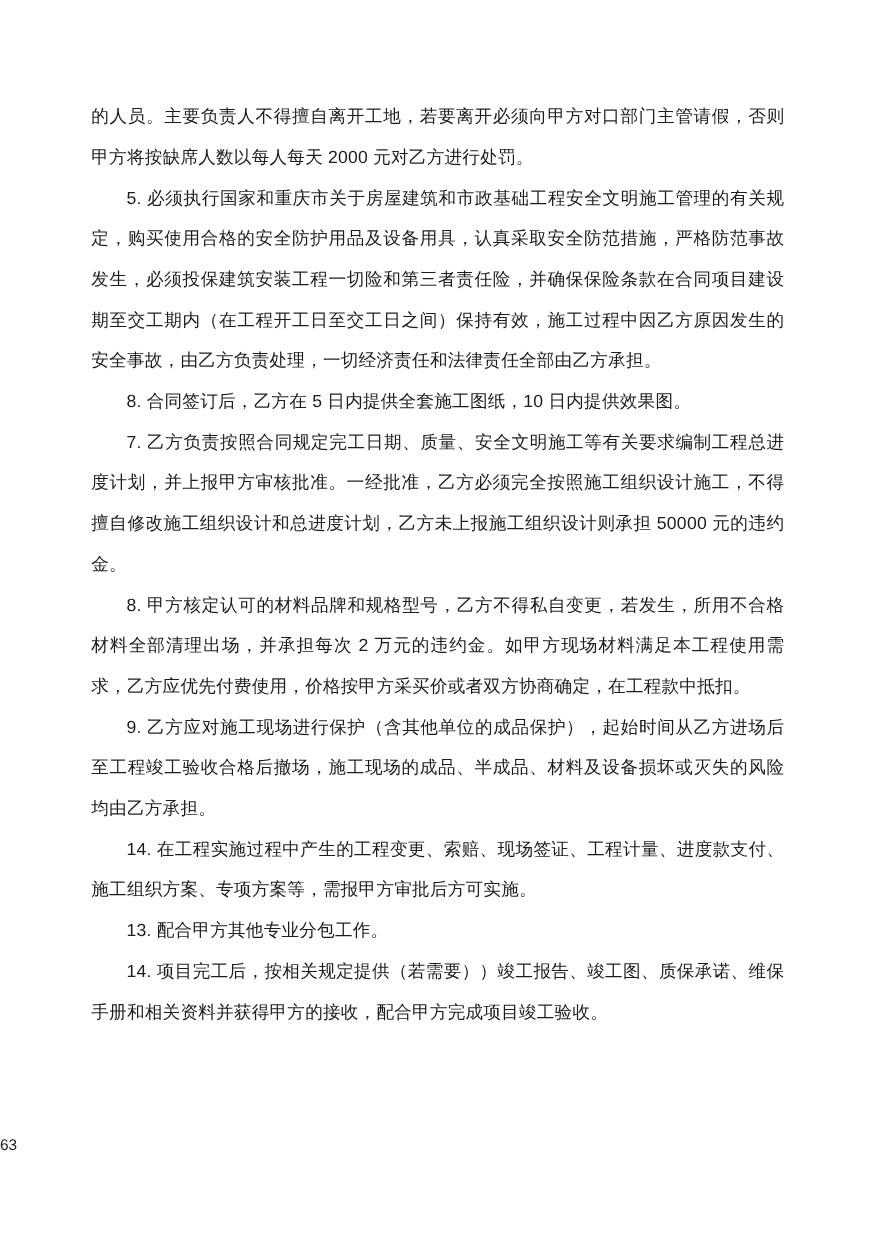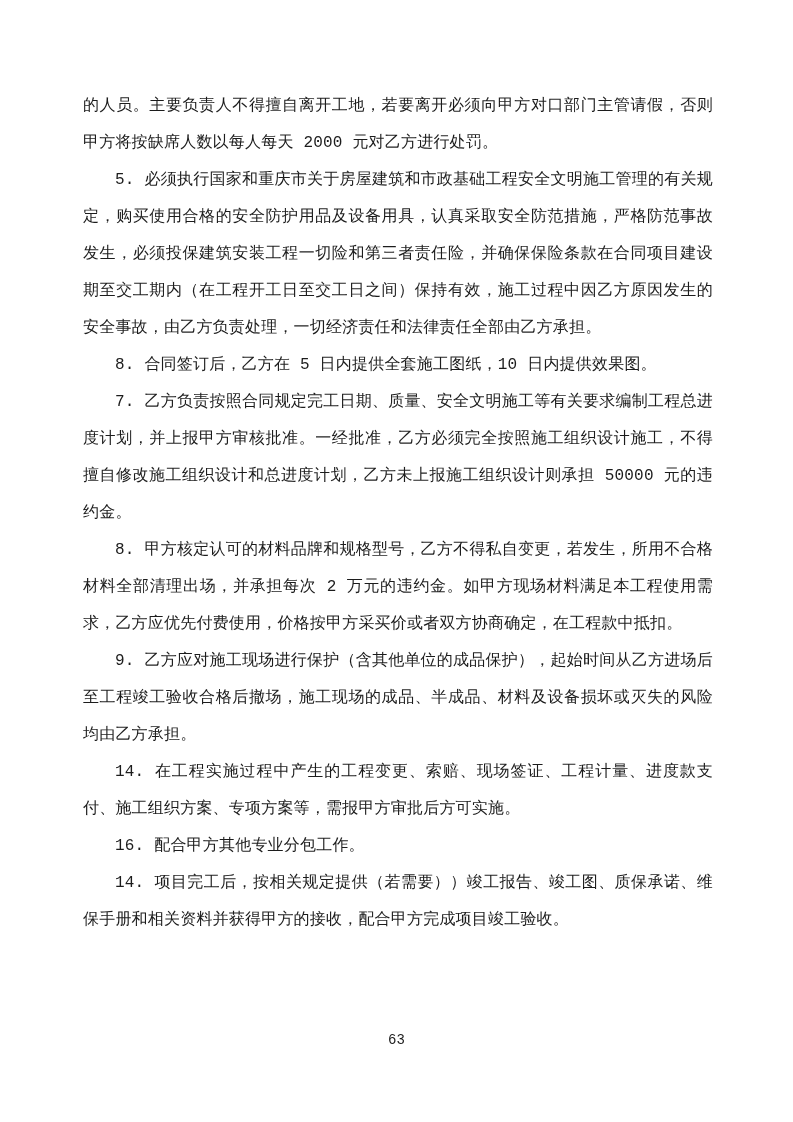--- a/index.html
+++ b/index.html
@@ -6,21 +6,21 @@
     margin: 0;
     padding: 0;
     background: #ffffff;
   }
   .page {
     position: relative;
     width: 793px;
     height: 1122px;
     background: #ffffff;
     overflow: hidden;
-    font-family: Liberation Mono, monospace;
+    font-family: Liberation Sans, sans-serif;
     color: #1c1c1c;
   }
   .content {
     position: absolute;
     left: 83px;
     top: 88px;
     width: 630px;
     text-align: justify;
     text-justify: inter-ideograph;
   }
@@ -31,35 +31,35 @@
     letter-spacing: 0.2px;
   }
   .content p.indent {
     text-indent: 2em;
   }
   .page-number {
     position: absolute;
     top: 1031px;
     left: 0;
     width: 100%;
-    text-align: center;
+    text-align: left;
     font-size: 14px;
     line-height: 18px;
     color: #1c1c1c;
   }
 </style>
 </head>
 <body>
 
 <div class="page">
   <div class="content" id="paragraphs-container">
       <p class="">的人员。主要负责人不得擅自离开工地，若要离开必须向甲方对口部门主管请假，否则甲方将按缺席人数以每人每天 2000 元对乙方进行处罚。</p>
       <p class="indent">5. 必须执行国家和重庆市关于房屋建筑和市政基础工程安全文明施工管理的有关规定，购买使用合格的安全防护用品及设备用具，认真采取安全防范措施，严格防范事故发生，必须投保建筑安装工程一切险和第三者责任险，并确保保险条款在合同项目建设期至交工期内（在工程开工日至交工日之间）保持有效，施工过程中因乙方原因发生的安全事故，由乙方负责处理，一切经济责任和法律责任全部由乙方承担。</p>
       <p class="indent">8. 合同签订后，乙方在 5 日内提供全套施工图纸，10 日内提供效果图。</p>
       <p class="indent">7. 乙方负责按照合同规定完工日期、质量、安全文明施工等有关要求编制工程总进度计划，并上报甲方审核批准。一经批准，乙方必须完全按照施工组织设计施工，不得擅自修改施工组织设计和总进度计划，乙方未上报施工组织设计则承担 50000 元的违约金。</p>
       <p class="indent">8. 甲方核定认可的材料品牌和规格型号，乙方不得私自变更，若发生，所用不合格材料全部清理出场，并承担每次 2 万元的违约金。如甲方现场材料满足本工程使用需求，乙方应优先付费使用，价格按甲方采买价或者双方协商确定，在工程款中抵扣。</p>
       <p class="indent">9. 乙方应对施工现场进行保护（含其他单位的成品保护），起始时间从乙方进场后至工程竣工验收合格后撤场，施工现场的成品、半成品、材料及设备损坏或灭失的风险均由乙方承担。</p>
       <p class="indent">14. 在工程实施过程中产生的工程变更、索赔、现场签证、工程计量、进度款支付、施工组织方案、专项方案等，需报甲方审批后方可实施。</p>
-      <p class="indent">16. 配合甲方其他专业分包工作。</p>
+      <p class="indent">13. 配合甲方其他专业分包工作。</p>
       <p class="indent">14. 项目完工后，按相关规定提供（若需要））竣工报告、竣工图、质保承诺、维保手册和相关资料并获得甲方的接收，配合甲方完成项目竣工验收。</p>
     </div>
   <div class="page-number">63</div>
 </div>
 
 </body></html>

